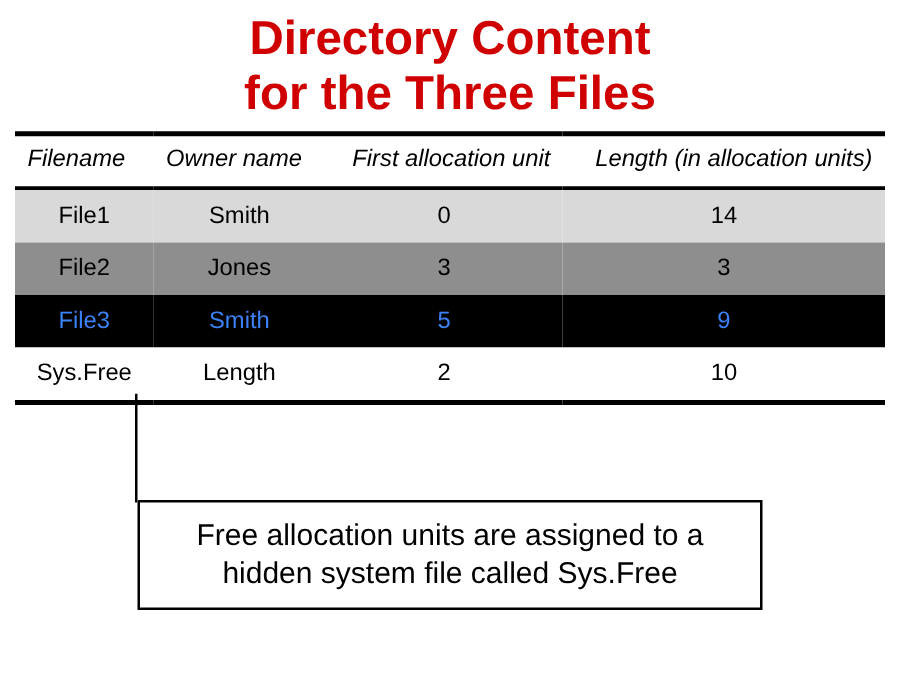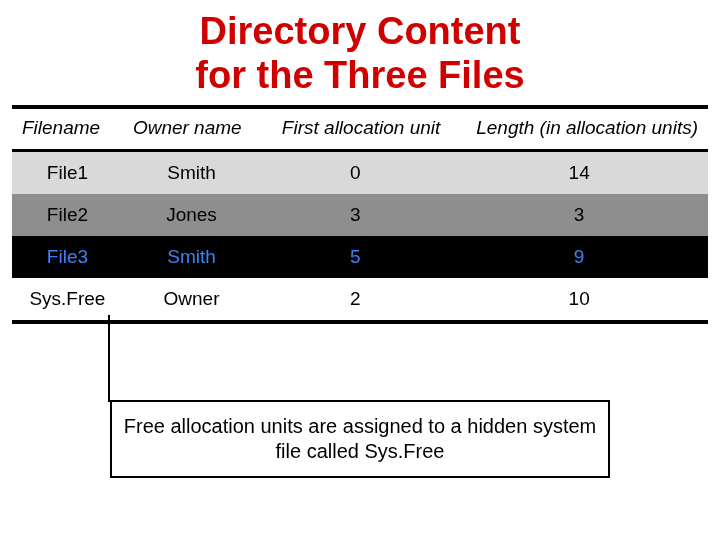--- a/index.html
+++ b/index.html
@@ -54,21 +54,21 @@
   tbody tr:last-child { border-bottom: 4px solid #000; }
 
   .callout-box {
     position: absolute;
     left: 110px;
     top: 400px;
     width: 500px;
     border: 2px solid #000;
     background: #fff;
     text-align: center;
-    font-size: 20px;
+    font-size: 24px;
     font-family: "Comic Sans MS", cursive, sans-serif;
     line-height: 1.25;
     padding: 12px 10px;
     box-sizing: border-box;
   }
   .connector {
     position: absolute;
     left: 108px;
     top: 315px;
     width: 2px;
@@ -108,21 +108,21 @@
         <td class="c4">3</td>
       </tr>
       <tr class="r2">
         <td class="c1">File3</td>
         <td class="c2">Smith</td>
         <td class="c3">5</td>
         <td class="c4">9</td>
       </tr>
       <tr class="r3">
         <td class="c1">Sys.Free</td>
-        <td class="c2">Owner</td>
+        <td class="c2">Length</td>
         <td class="c3">2</td>
         <td class="c4">10</td>
       </tr>
     </tbody>
   </table>
 </div>
 
 <div class="connector"></div>
 
 <div class="callout-box">

